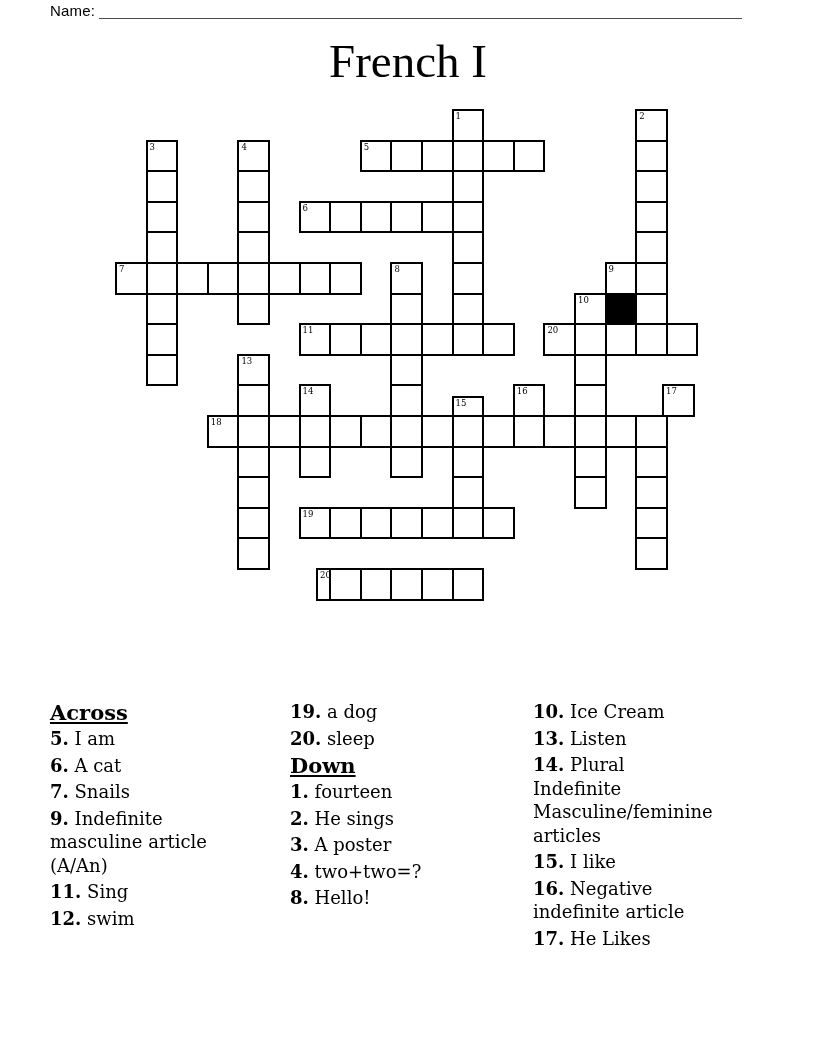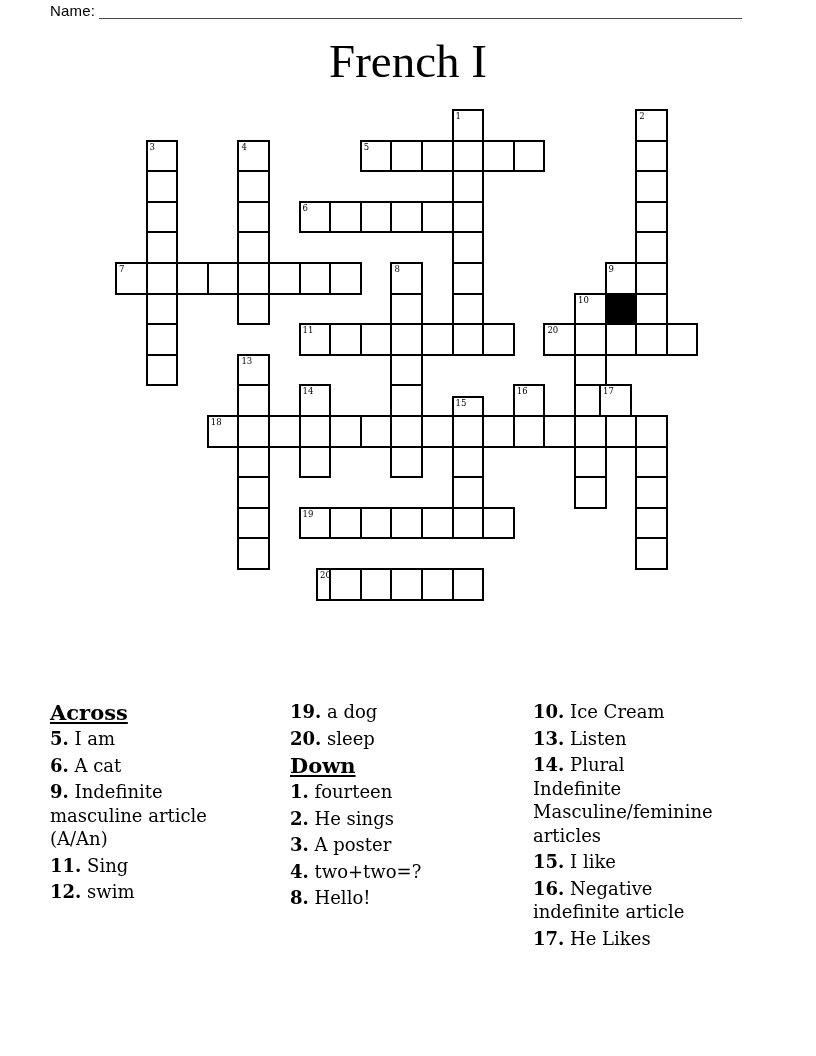--- a/index.html
+++ b/index.html
@@ -174,21 +174,21 @@
         <span class="num">15</span>
       </div>
       <div class="cell" style="left: 451.6px; top: 415px;"></div>
       <div class="cell" style="left: 451.6px; top: 445.6px;"></div>
       <div class="cell" style="left: 451.6px; top: 476.2px;"></div>
       <div class="cell" style="left: 451.6px; top: 506.8px;"></div>
       <div class="cell" style="left: 512.8px; top: 384.4px; text-decoration: underline;">
         <span class="num">16</span>
       </div>
       <div class="cell" style="left: 512.8px; top: 415px;"></div>
-      <div class="cell" style="left: 599px; top: 384.4px; text-align: center;">
+      <div class="cell" style="left: 662px; top: 384.4px; text-align: center;">
         <span class="num">17</span>
       </div>
       <div class="cell" style="left: 635.2px; top: 415px;"></div>
       <div class="cell" style="left: 635.2px; top: 445.6px;"></div>
       <div class="cell" style="left: 635.2px; top: 476.2px;"></div>
       <div class="cell" style="left: 635.2px; top: 506.8px;"></div>
       <div class="cell" style="left: 635.2px; top: 537.4px;"></div>
       <div class="cell" style="left: 206.8px; top: 415px;">
         <span class="num">18</span>
       </div>
@@ -216,20 +216,21 @@
       <div class="cell" style="left: 421px; top: 568px;"></div>
       <div class="cell" style="left: 451.6px; top: 568px;"></div>
       <div class="cell black" style="left: 604.6px; top: 292.6px;"></div>
     </div>
 
   <div id="clues">
     <div id="col1" class="ccol">
         <div class="chead">Across</div>
         <div class="clue"><span class="cnum">5.</span> I am</div>
         <div class="clue"><span class="cnum">6.</span> A cat</div>
+        <div class="clue"><span class="cnum">7.</span> Snails</div>
         <div class="clue"><span class="cnum">9.</span> Indefinite<br>masculine article<br>(A/An)</div>
         <div class="clue"><span class="cnum">11.</span> Sing</div>
         <div class="clue"><span class="cnum">12.</span> swim</div>
       </div>
     <div id="col2" class="ccol">
         <div class="clue"><span class="cnum">19.</span> a dog</div>
         <div class="clue"><span class="cnum">20.</span> sleep</div>
         <div class="chead">Down</div>
         <div class="clue"><span class="cnum">1.</span> fourteen</div>
         <div class="clue"><span class="cnum">2.</span> He sings</div>

